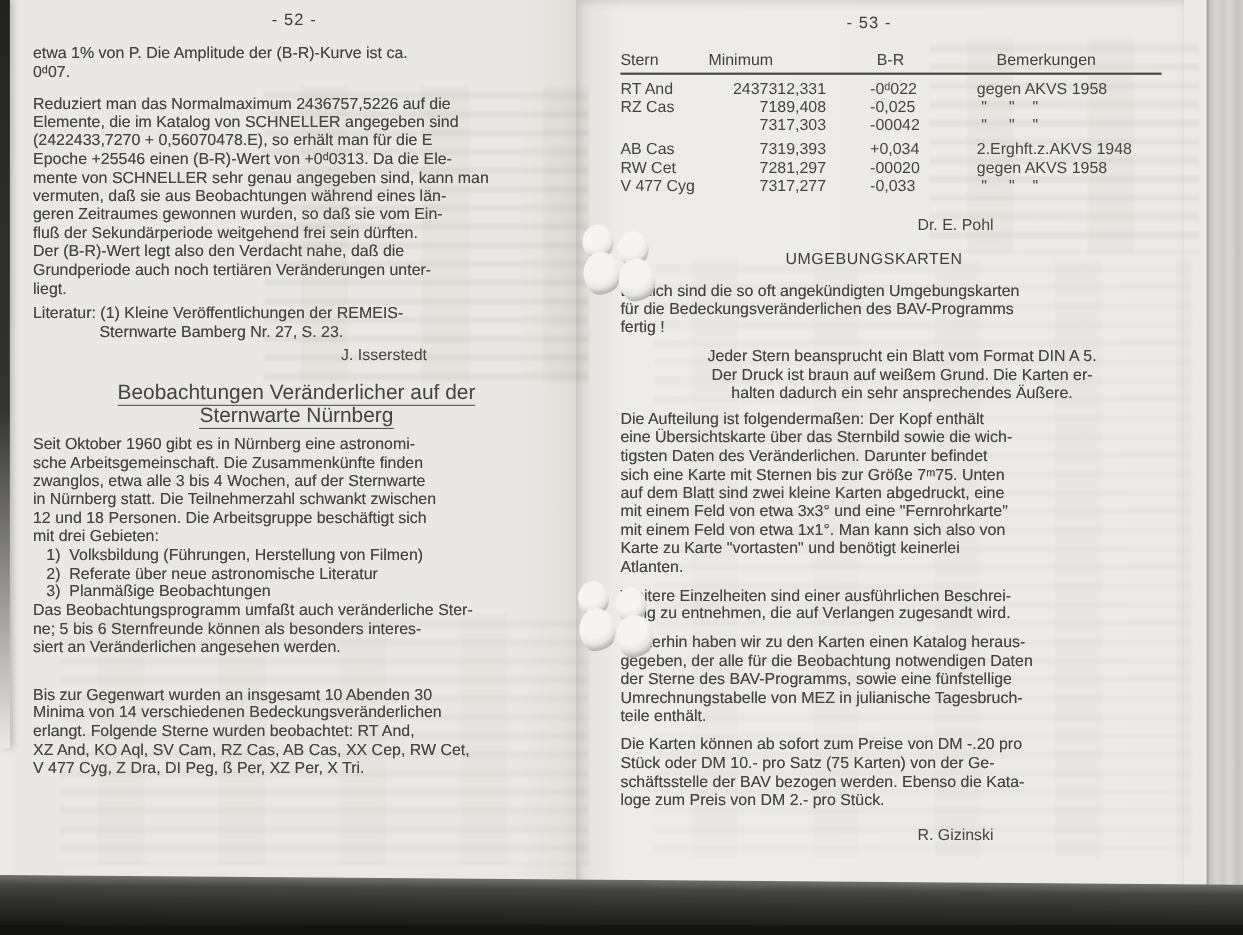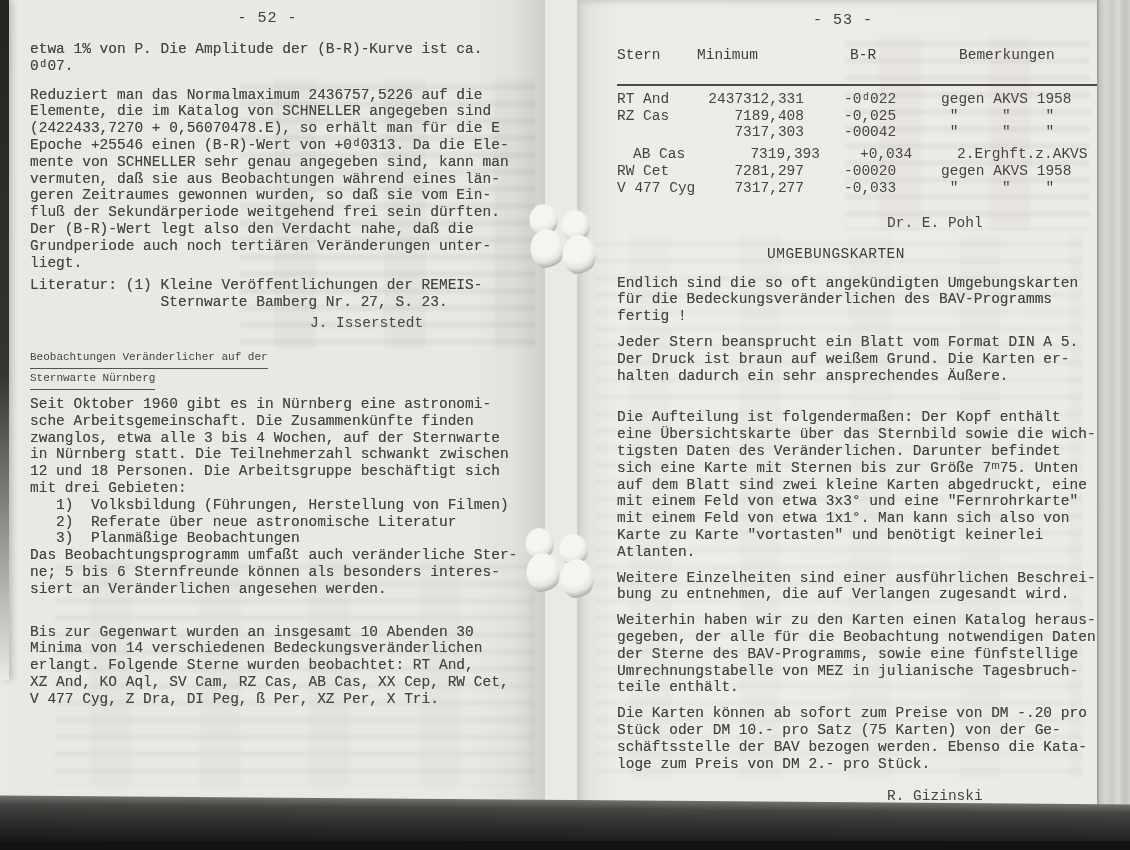--- a/index.html
+++ b/index.html
@@ -1,70 +1,70 @@
 <!DOCTYPE html>
 <html><head>
 <meta charset="utf-8">
 <style>
   html,body{margin:0;padding:0;background:#8a8a87;}
   .scan{
     position:relative;width:1130px;height:850px;overflow:hidden;
     background:#eae9e5;
-    font-family:Liberation Mono, monospace;
+    font-family:Liberation Sans, sans-serif;
     color:#45433e;
   }
   
   .page{position:absolute;top:0;}
   .page-left{
     left:9px;width:536px;height:812px;
     background:linear-gradient(90deg,#e9e8e4 0 86%,#e2e1dc 94%,#cfcec8 100%);
     padding:8px 0 0 21px;box-sizing:border-box;
   }
   .page-right{
-    left:577px;width:552px;height:818px;
+    left:524px;width:552px;height:818px;
     background:linear-gradient(90deg,#f3f2ee 0,#e4e3df 10px,#edece8 40px,#eceae6 100%);
     box-shadow:inset 4px 0 9px rgba(118,116,110,.38), inset 1px 0 0 #f7f6f3;
     padding:8px 0 0 40px;box-sizing:border-box;
   }
   .pageno{
     text-align:center;font-size:15px;line-height:17px;margin:2px 40px 14px 0;
     letter-spacing:1px;color:#3f3d38;
   }
   .page-right .pageno{margin:4px 60px 18px 0;}
   .para{
     white-space:pre;font-size:14.5px;line-height:16.8px;margin:0 0 12px 0;
     color:#45433e;text-shadow:0 0 .4px rgba(69,67,62,.55);
   }
   .nogap{margin-bottom:0;}
   .sig{font-size:14.5px;line-height:17px;margin:4px 0 16px 0;white-space:pre;}
   .sig-left{margin-left:280px;}
   .sig-right{margin-left:270px;margin-top:18px;margin-bottom:0;}
   .sig-right2{margin-left:270px;margin-top:16px;}
   .heading2{
-    font-size:11px;line-height:19px;margin:0 36px 6px 0;
+    text-align:center;font-size:19px;line-height:19px;margin:0 36px 6px 0;
   }
   .heading2 .u{
     display:inline-block;border-bottom:1px solid #55534d;padding-bottom:1px;
   }
   .heading1{
     font-size:14.5px;line-height:17px;margin:14px 0 12px 150px;letter-spacing:.5px;
     color:#3f3d38;
   }
   
   .obs-table{width:492px;font-size:14.5px;line-height:16.8px;margin:0 0 0 0;}
   .t-row{display:flex;white-space:pre;}
   .c1{width:80px;flex:none;}
   .c2{width:107px;flex:none;text-align:right;}
   .c3{width:125px;flex:none;padding-left:40px;box-sizing:border-box;}
   .c4{flex:1;padding-left:12px;}
-  .t-head{border-bottom:2px solid #4b4942;padding-bottom:20px;margin-bottom:5px;color:#3f3d38;}
+  .t-head{border-bottom:2px solid #4b4942;padding-bottom:2px;margin-bottom:5px;color:#3f3d38;}
   .t-head .c2{text-align:left;}
   .t-head .c3{padding-left:46px;}
   .t-head .c4{padding-left:30px;}
-  .t-row.gap-top{margin-top:5px;margin-left:16px;}
+  .t-row.gap-top{margin-top:5px;}
   
   .ghost{
     position:absolute;pointer-events:none;filter:blur(1.3px);
     background-image:
       repeating-linear-gradient(180deg,rgba(0,0,0,0) 0 6px,rgba(106,103,93,.13) 6px 12px,rgba(0,0,0,0) 12px 17px),
       repeating-linear-gradient(90deg,rgba(0,0,0,0) 0 34px,rgba(122,119,108,.09) 34px 76px,rgba(0,0,0,0) 76px 110px);
   }
   .emboss{position:absolute;transform:rotate(-6deg);}
   .emboss i{
     position:absolute;display:block;border-radius:50%;
@@ -185,21 +185,21 @@
       </div>
     </div>
 
     <div class="sig sig-right">Dr. E. Pohl</div>
 
     <div class="heading1">UMGEBUNGSKARTEN</div>
 
     <div class="para" style="margin-bottom:9px;">Endlich sind die so oft angekündigten Umgebungskarten
 für die Bedeckungsveränderlichen des BAV-Programms
 fertig !</div>
-    <div class="para" style="margin-bottom:25px;">Jeder Stern beansprucht ein Blatt vom Format DIN A 5.
+    <div class="para" style="margin-bottom:7px;text-align:center;">Jeder Stern beansprucht ein Blatt vom Format DIN A 5.
 Der Druck ist braun auf weißem Grund. Die Karten er-
 halten dadurch ein sehr ansprechendes Äußere.</div>
     <div class="para" style="margin-bottom:9px;">Die Aufteilung ist folgendermaßen: Der Kopf enthält
 eine Übersichtskarte über das Sternbild sowie die wich-
 tigsten Daten des Veränderlichen. Darunter befindet
 sich eine Karte mit Sternen bis zur Größe 7ᵐ75. Unten
 auf dem Blatt sind zwei kleine Karten abgedruckt, eine
 mit einem Feld von etwa 3x3° und eine "Fernrohrkarte"
 mit einem Feld von etwa 1x1°. Man kann sich also von
 Karte zu Karte "vortasten" und benötigt keinerlei

